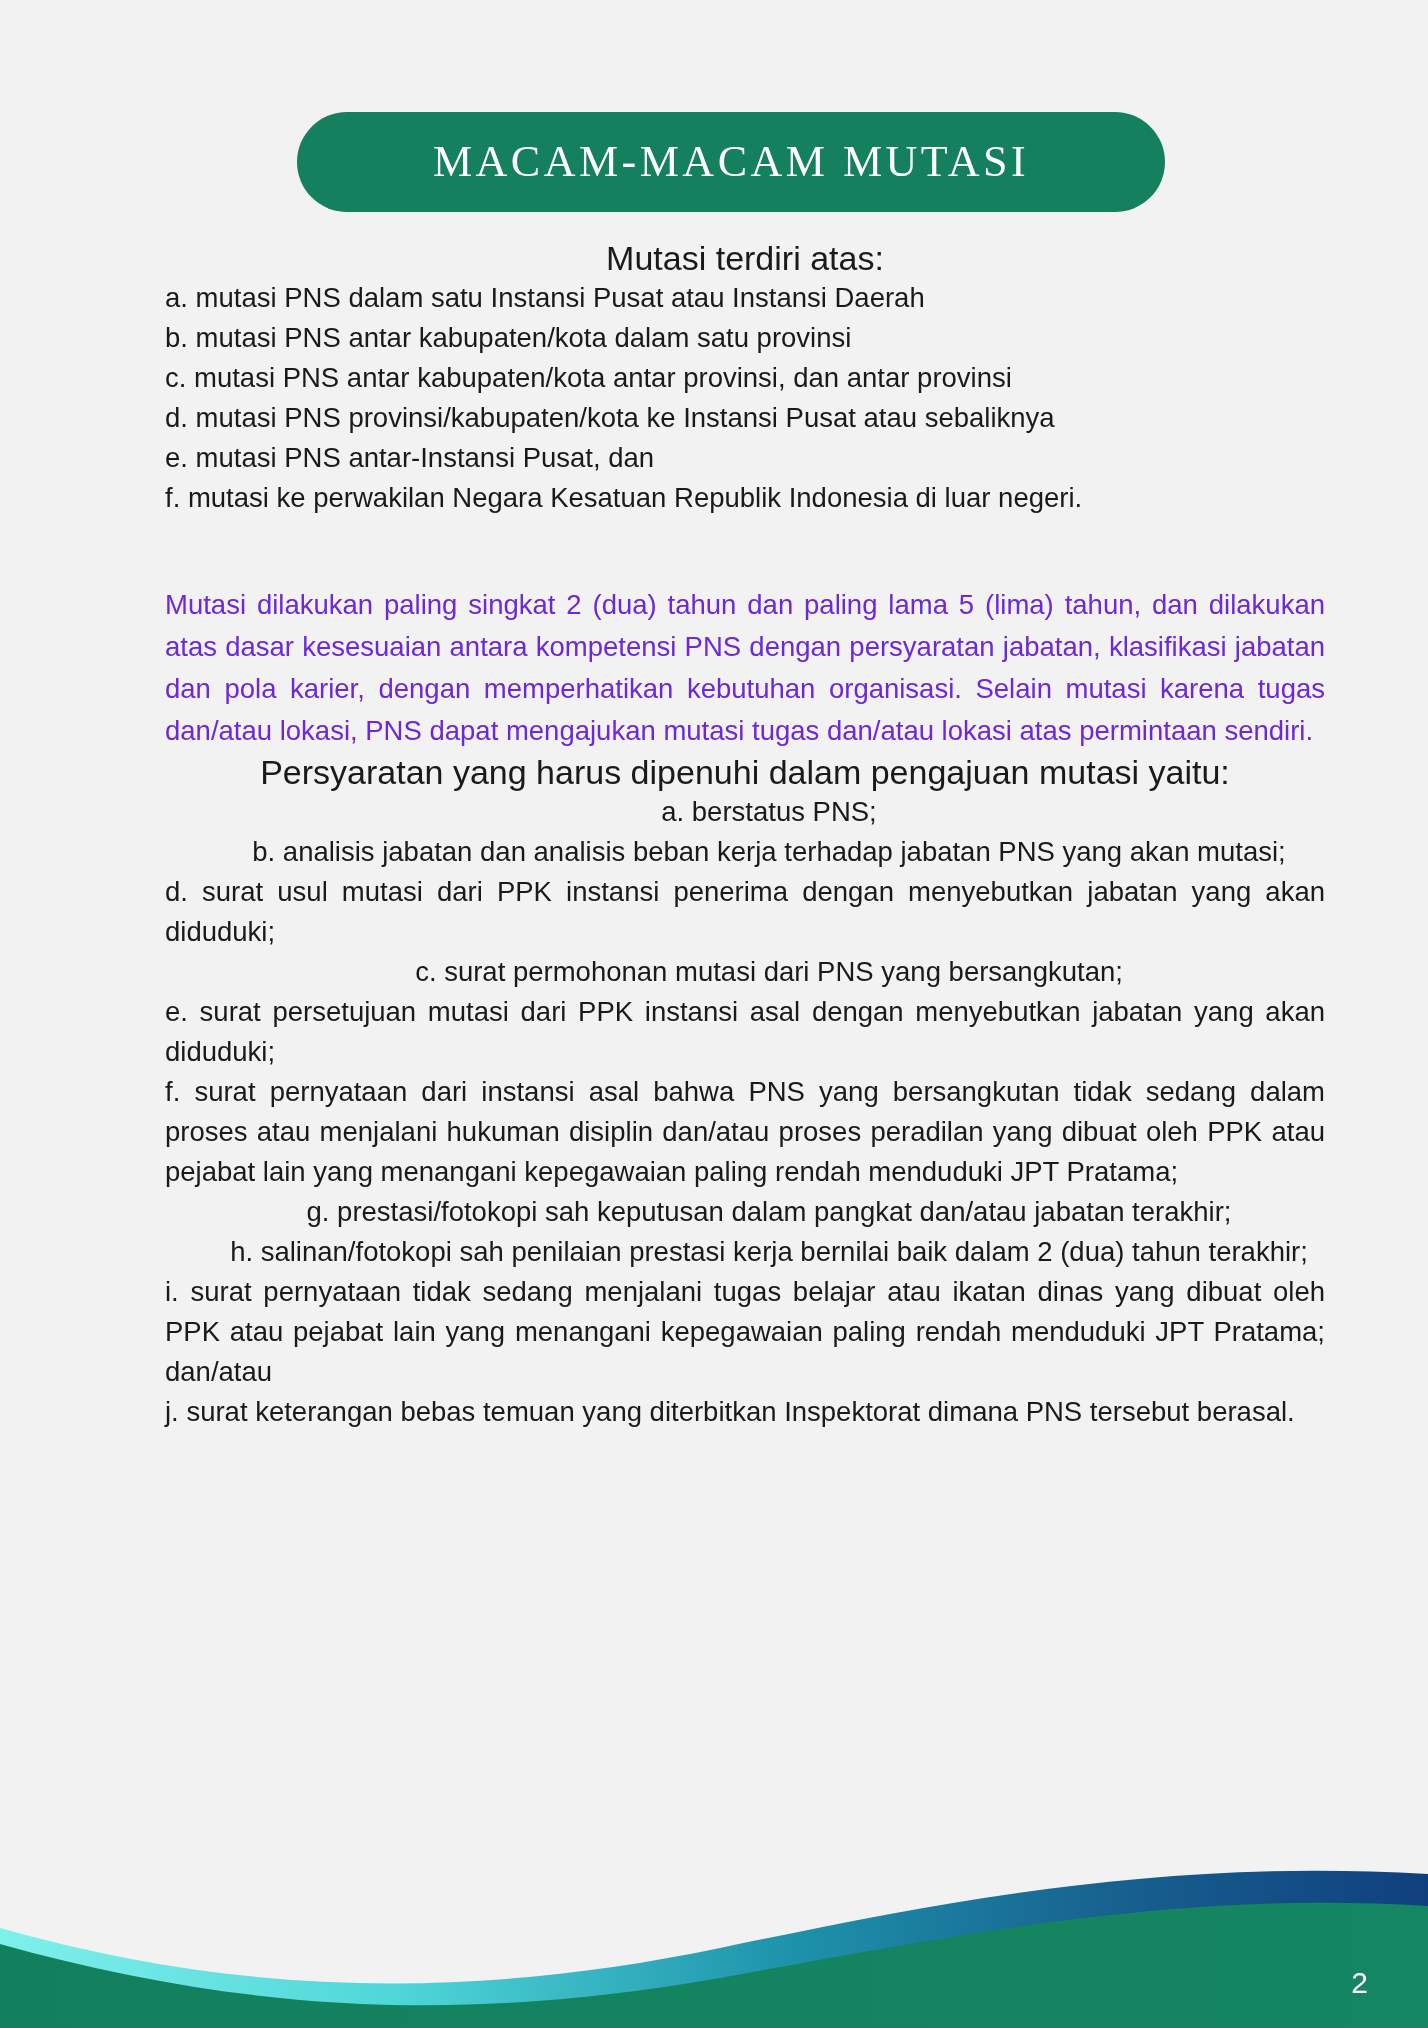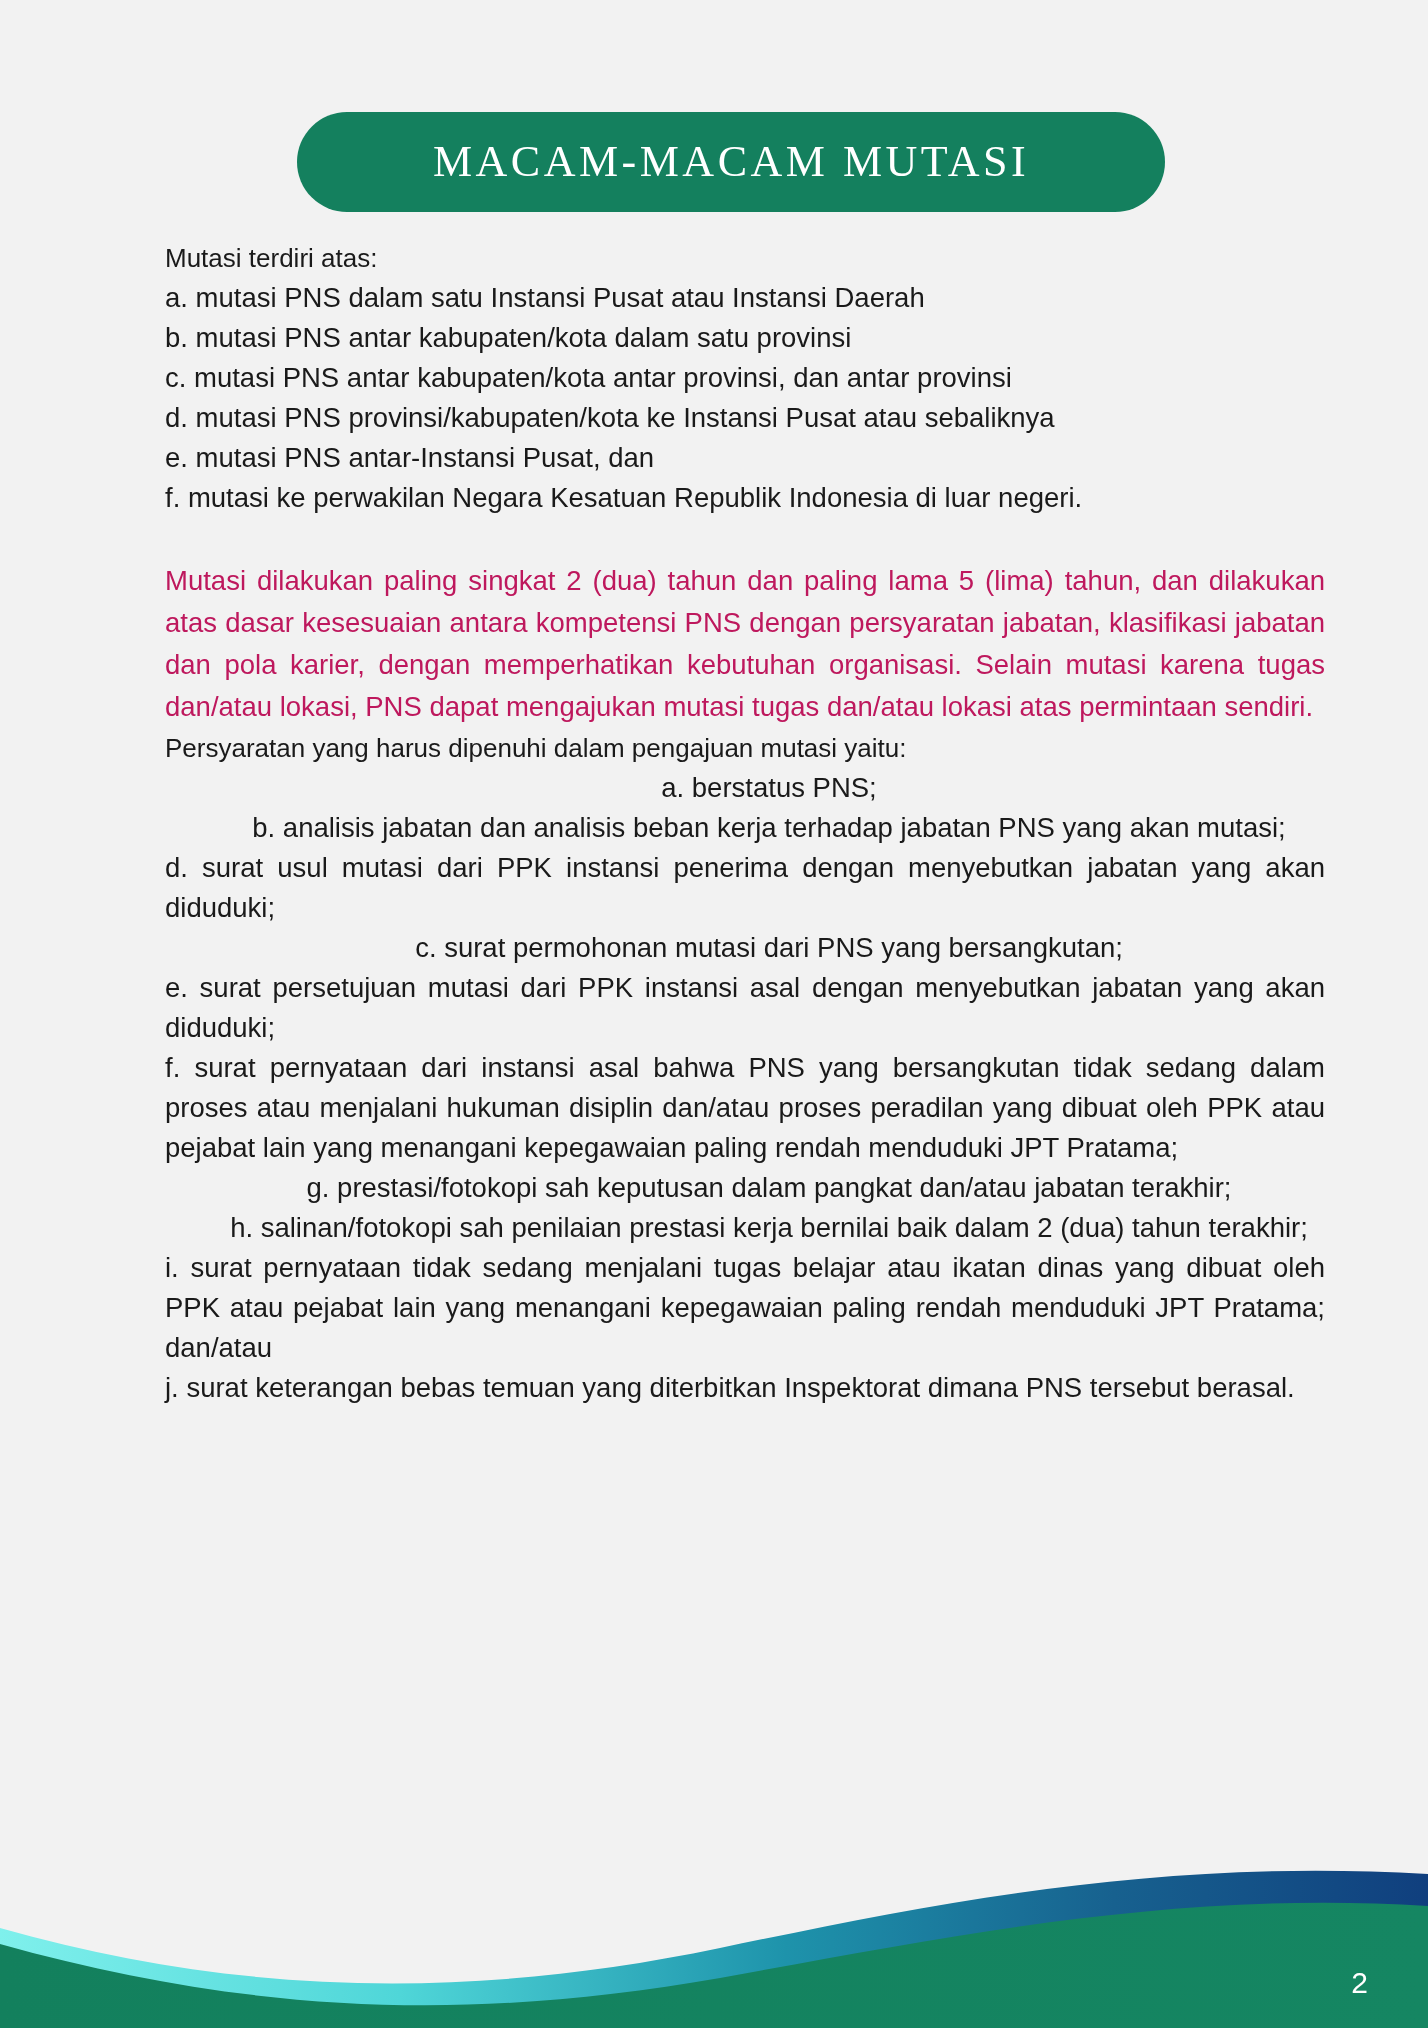--- a/index.html
+++ b/index.html
@@ -49,41 +49,43 @@
   
   .content {
     position: absolute;
     left: 165px;
     top: 238px;
     width: 1160px;
   }
   .txt {
     font-family: "Liberation Sans Narrow", "Liberation Sans", sans-serif;
     font-stretch: condensed;
-    font-size: 26px;
+    font-size: 34px;
     line-height: 40px;
     color: #1a1a1a;
+    text-align: center;
   }
   .list-line {
     font-family: "Liberation Sans Narrow", "Liberation Sans", sans-serif;
     font-stretch: condensed;
     font-size: 27.5px;
     line-height: 40px;
     color: #1a1a1a;
     text-align: left;
     white-space: nowrap;
   }
   .para {
     font-family: "Liberation Sans Narrow", "Liberation Sans", sans-serif;
     font-stretch: condensed;
     font-size: 27.5px;
     line-height: 42px;
-    color: #be185d;
+    color: #6d28d9;
     text-align: justify;
     text-justify: inter-word;
+    margin-top: 24px;
   }
   .para-spacer { height: 42px; }
 
   
   .section-heading {
     margin-top: 78px;
     margin-bottom: 16px;
     text-align: center;
     font-family: "Liberation Serif", serif;
     font-size: 40px;

